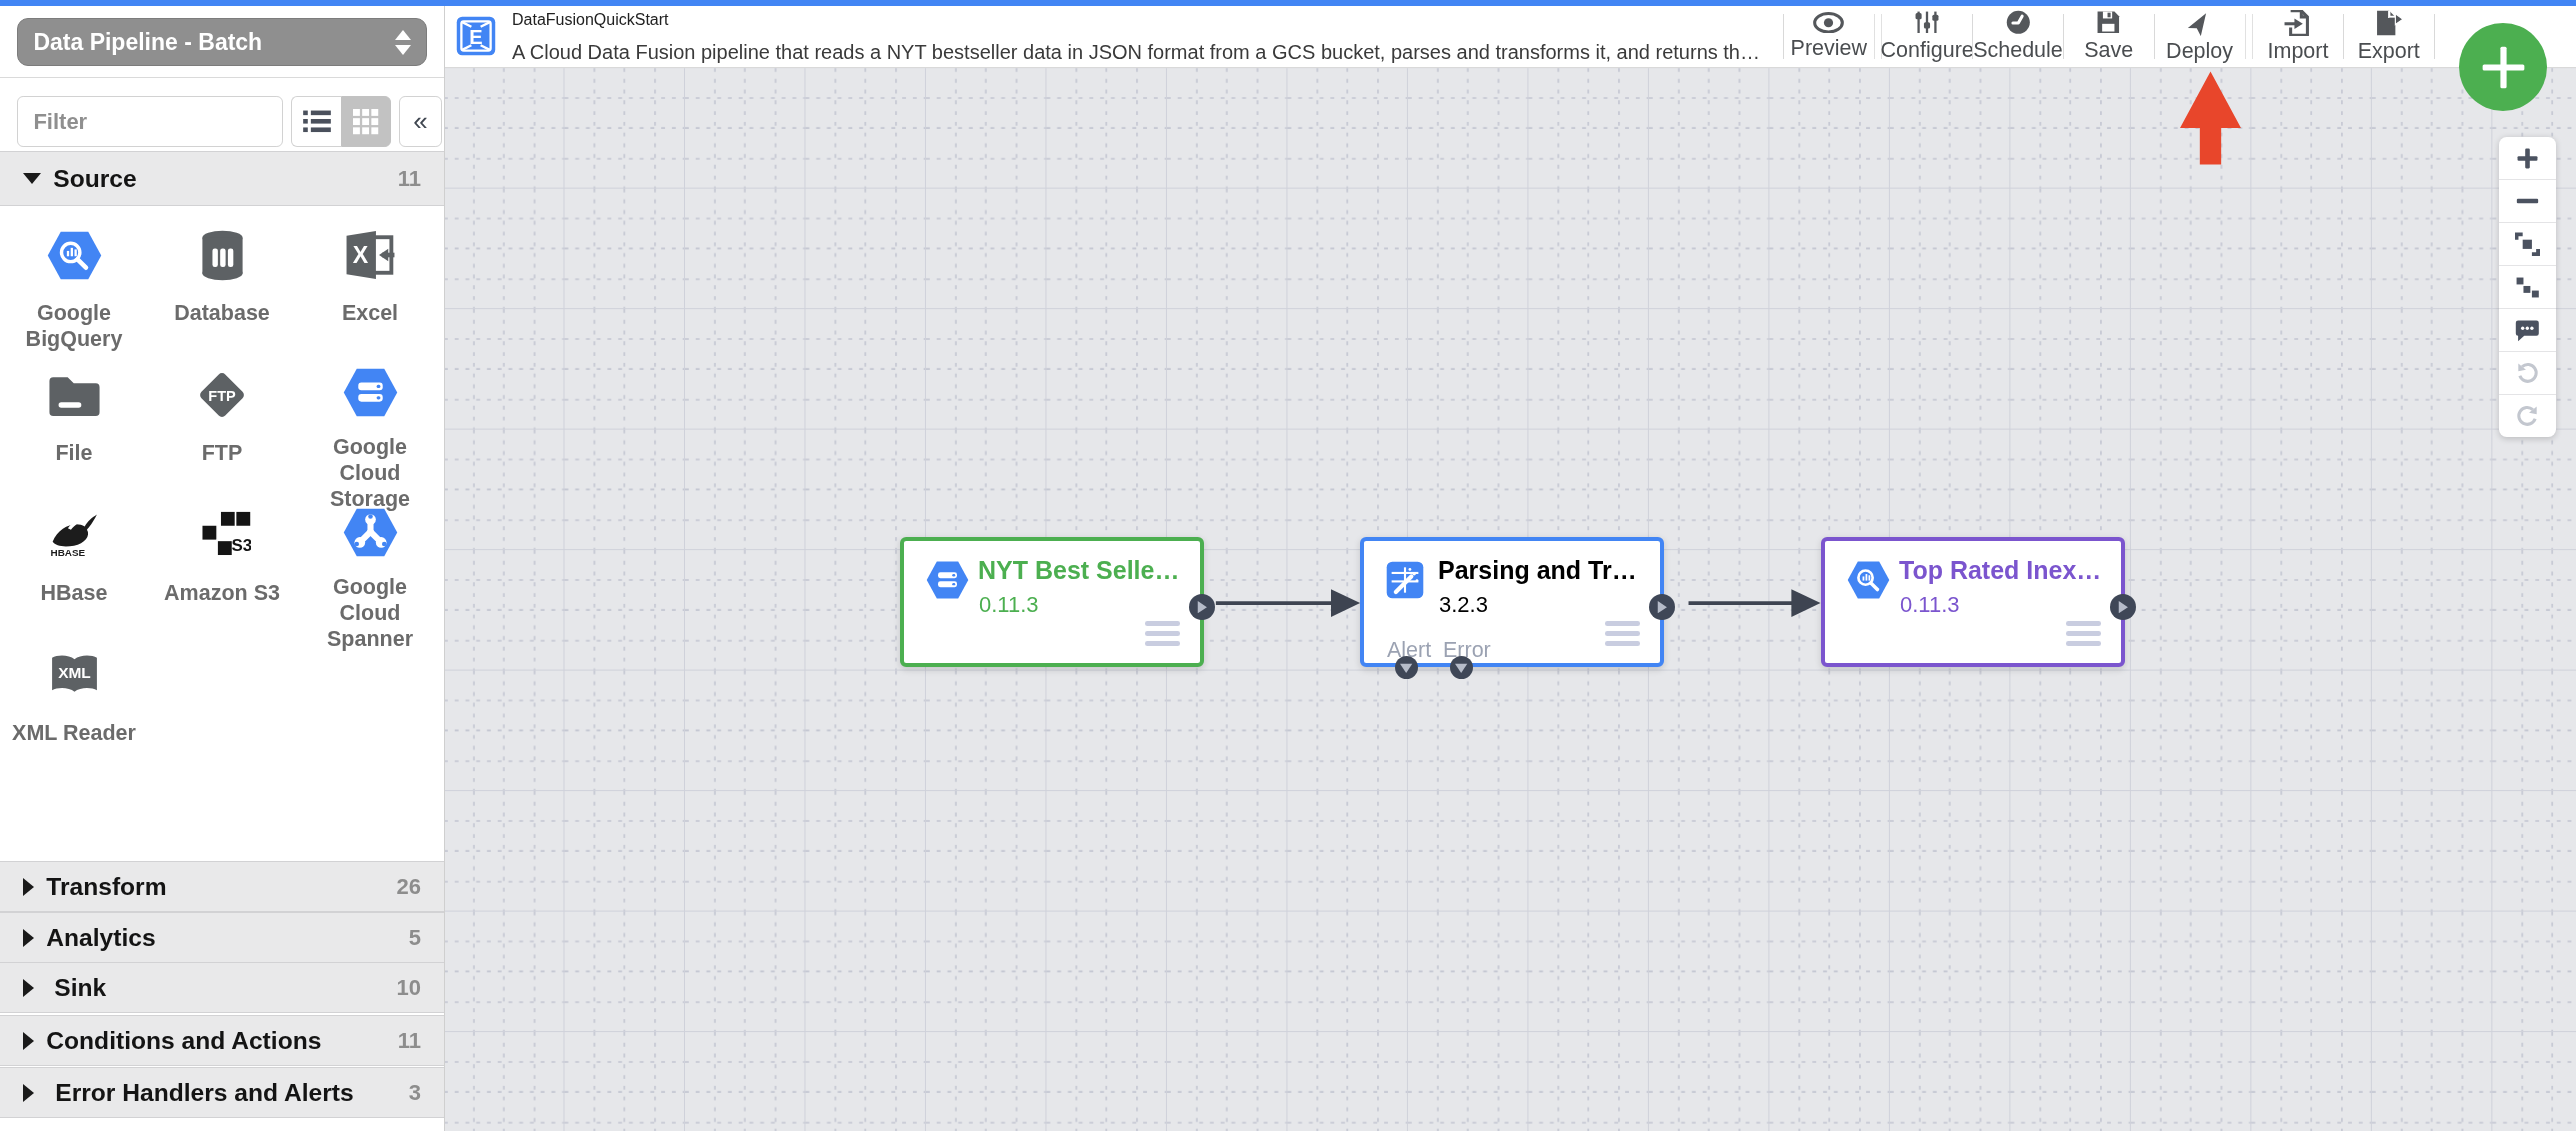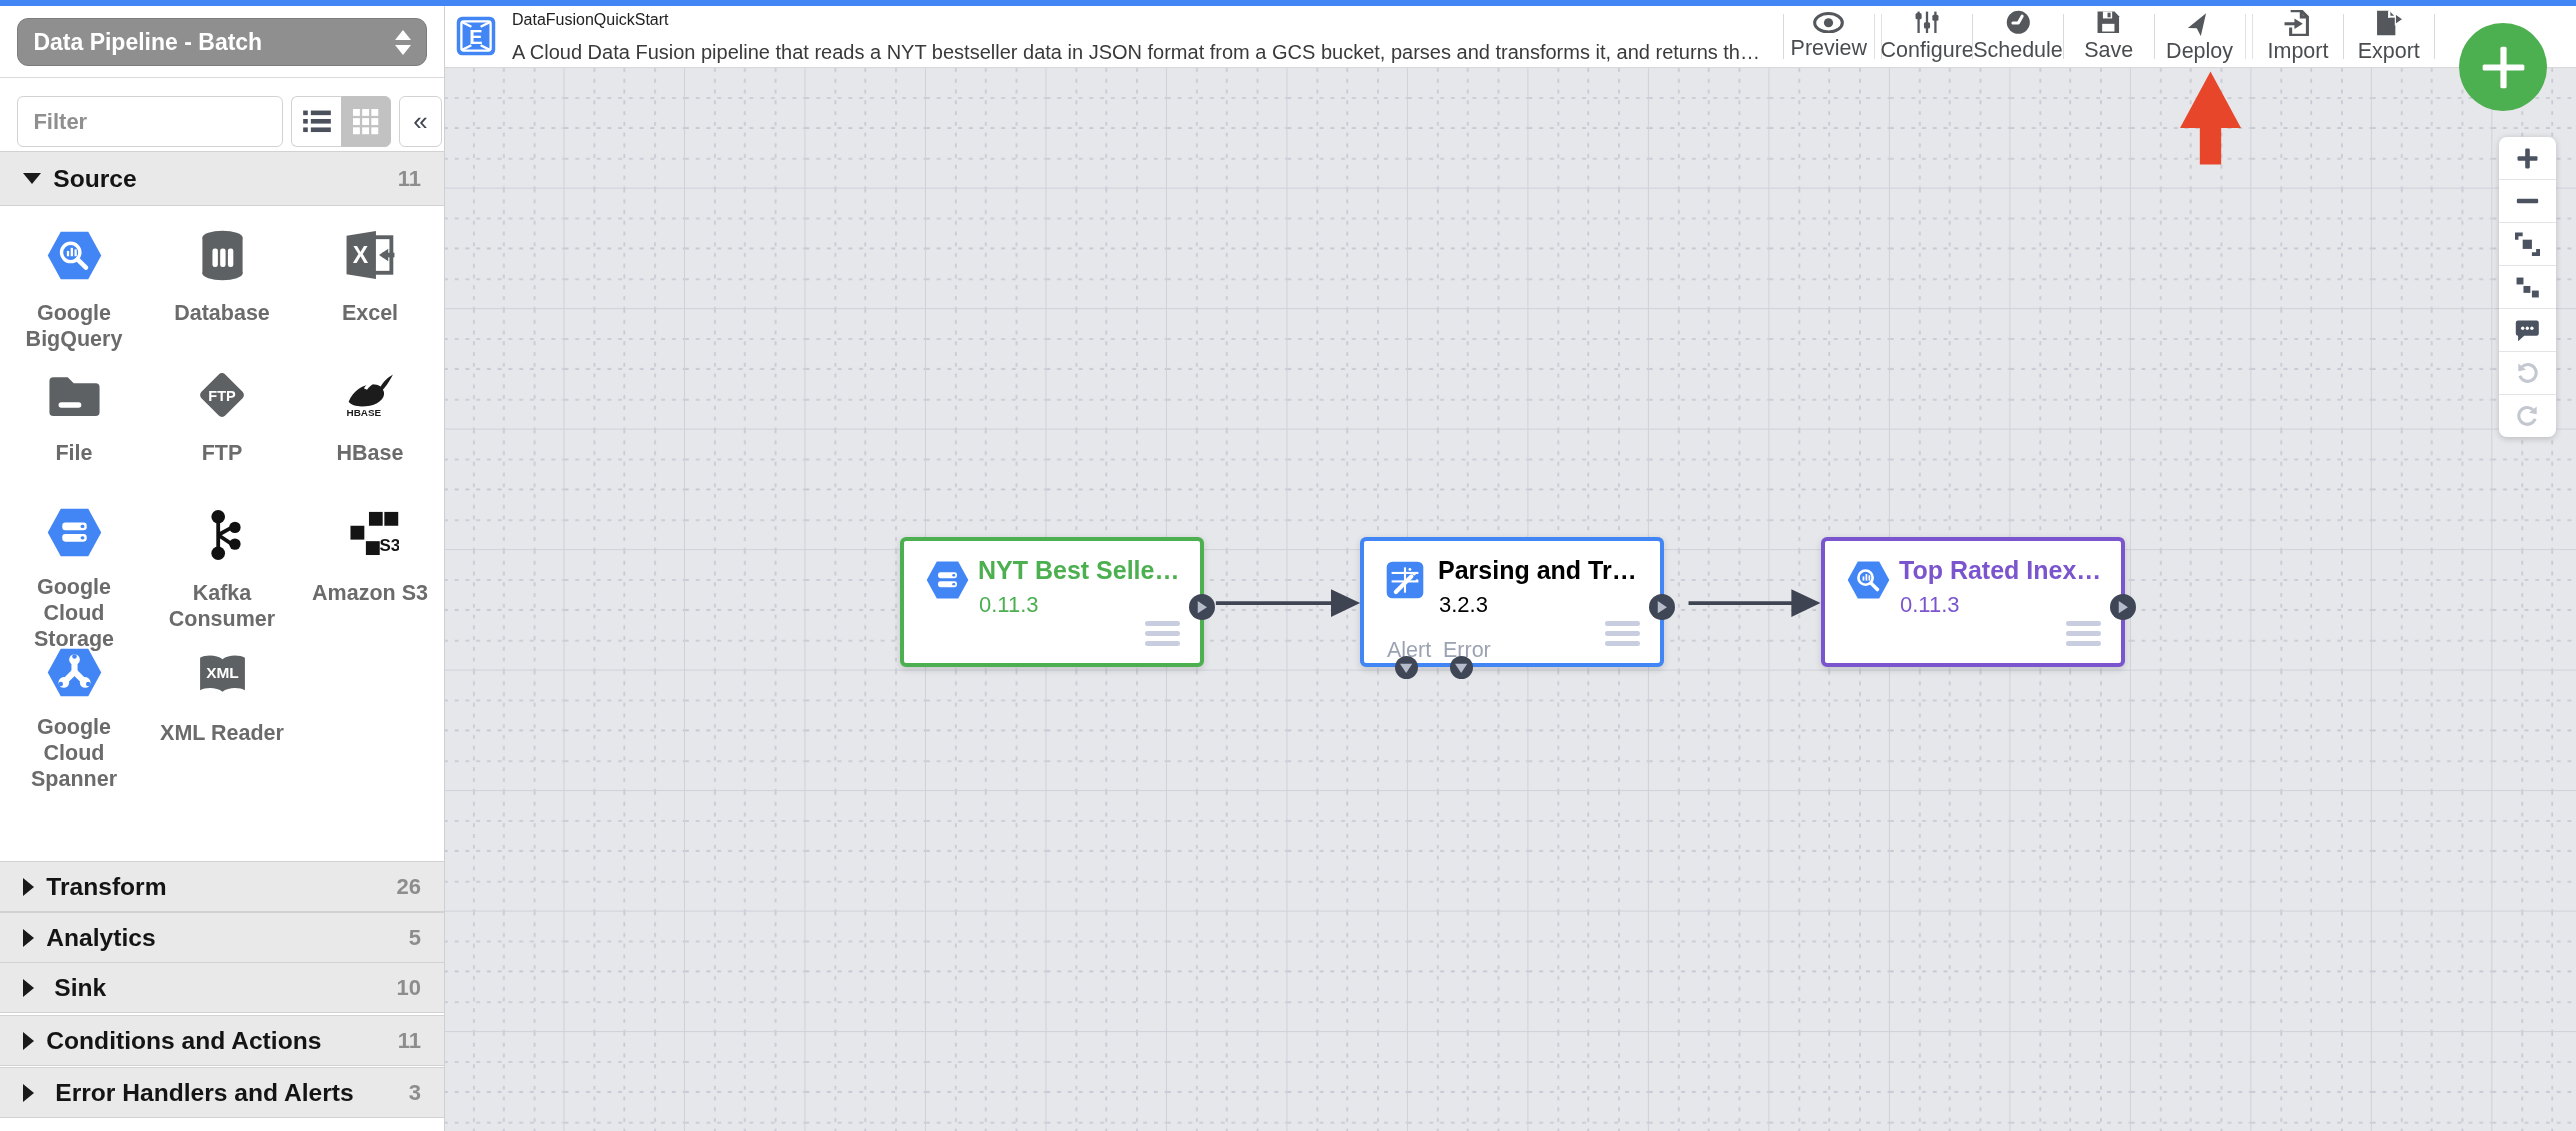--- a/index.html
+++ b/index.html
@@ -214,60 +214,42 @@
         <svg width="52" height="52" viewBox="0 0 68 68">
           <rect x="12" y="12" width="44" height="44" rx="6" fill="#5d6164" transform="rotate(45 34 34)"></rect>
           <text x="34" y="42" font-size="19" font-weight="bold" fill="#fff" text-anchor="middle" font-family="Liberation Sans,sans-serif">FTP</text>
         </svg>
       </span>
       <span class="plabel">FTP</span>
     </div>
 
     <div class="plugin">
       <span class="picon">
-        <svg width="58" height="48" viewBox="0 0 76 62">
-          <path d="M10 40 C18 20 40 12 52 20 C56 12 62 8 68 4 C62 16 58 20 55 24 C60 32 52 42 38 45 C26 47 14 46 10 40 Z" fill="#1c1c1c"></path>
-          <path d="M30 22 C34 16 40 14 44 15 C40 18 36 21 34 24 Z" fill="#fff"></path>
-          <text x="30" y="58" font-size="13" font-weight="bold" fill="#1c1c1c" text-anchor="middle" font-family="Liberation Sans,sans-serif">HBASE</text>
-        </svg>
-      </span>
-      <span class="plabel">HBase</span>
-    </div>
-
-    <div class="plugin">
-      <span class="picon">
         <svg width="55" height="49" viewBox="0 0 72 64">
           <polygon points="18,1 54,1 71,32 54,63 18,63 1,32" fill="#4285F4"></polygon>
           <rect x="20" y="19" width="32" height="10" rx="4" fill="#fff"></rect>
           <rect x="20" y="34" width="32" height="10" rx="4" fill="#fff"></rect>
           <rect x="44" y="22" width="5" height="4" rx="2" fill="#4285F4"></rect>
           <rect x="44" y="37" width="5" height="4" rx="2" fill="#4285F4"></rect>
         </svg>
       </span>
       <span class="plabel">Google Cloud Storage</span>
     </div>
 
     <div class="plugin">
       <span class="picon">
-        <svg width="38" height="52" viewBox="0 0 50 68">
-          <g fill="#111">
-              <circle cx="20" cy="10" r="9"></circle>
-              <circle cx="20" cy="58" r="9"></circle>
-              <circle cx="42" cy="24" r="7.5"></circle>
-              <circle cx="42" cy="46" r="7.5"></circle>
-            </g>
-          <g stroke="#111" stroke-width="5">
-              <line x1="20" y1="16" x2="20" y2="52"></line>
-              <line x1="20" y1="34" x2="38" y2="24"></line>
-              <line x1="20" y1="34" x2="38" y2="46"></line>
-            </g>
-        </svg>
-      </span>
-      <span class="plabel">Kafka Consumer</span>
-    </div>
+        <svg width="58" height="48" viewBox="0 0 76 62">
+          <path d="M10 40 C18 20 40 12 52 20 C56 12 62 8 68 4 C62 16 58 20 55 24 C60 32 52 42 38 45 C26 47 14 46 10 40 Z" fill="#1c1c1c"></path>
+          <path d="M30 22 C34 16 40 14 44 15 C40 18 36 21 34 24 Z" fill="#fff"></path>
+          <text x="30" y="58" font-size="13" font-weight="bold" fill="#1c1c1c" text-anchor="middle" font-family="Liberation Sans,sans-serif">HBASE</text>
+        </svg>
+      </span>
+      <span class="plabel">HBase</span>
+    </div>
+
 
     <div class="plugin">
       <span class="picon">
         <svg width="57" height="48" viewBox="0 0 74 62">
           <g fill="#141414" stroke="#fff" stroke-width="2">
             <rect x="34" y="0" width="20" height="20"></rect>
               <rect x="54" y="0" width="20" height="20"></rect>
             <rect x="10" y="18" width="20" height="20"></rect>
               <rect x="30" y="38" width="20" height="20"></rect>
           </g>

